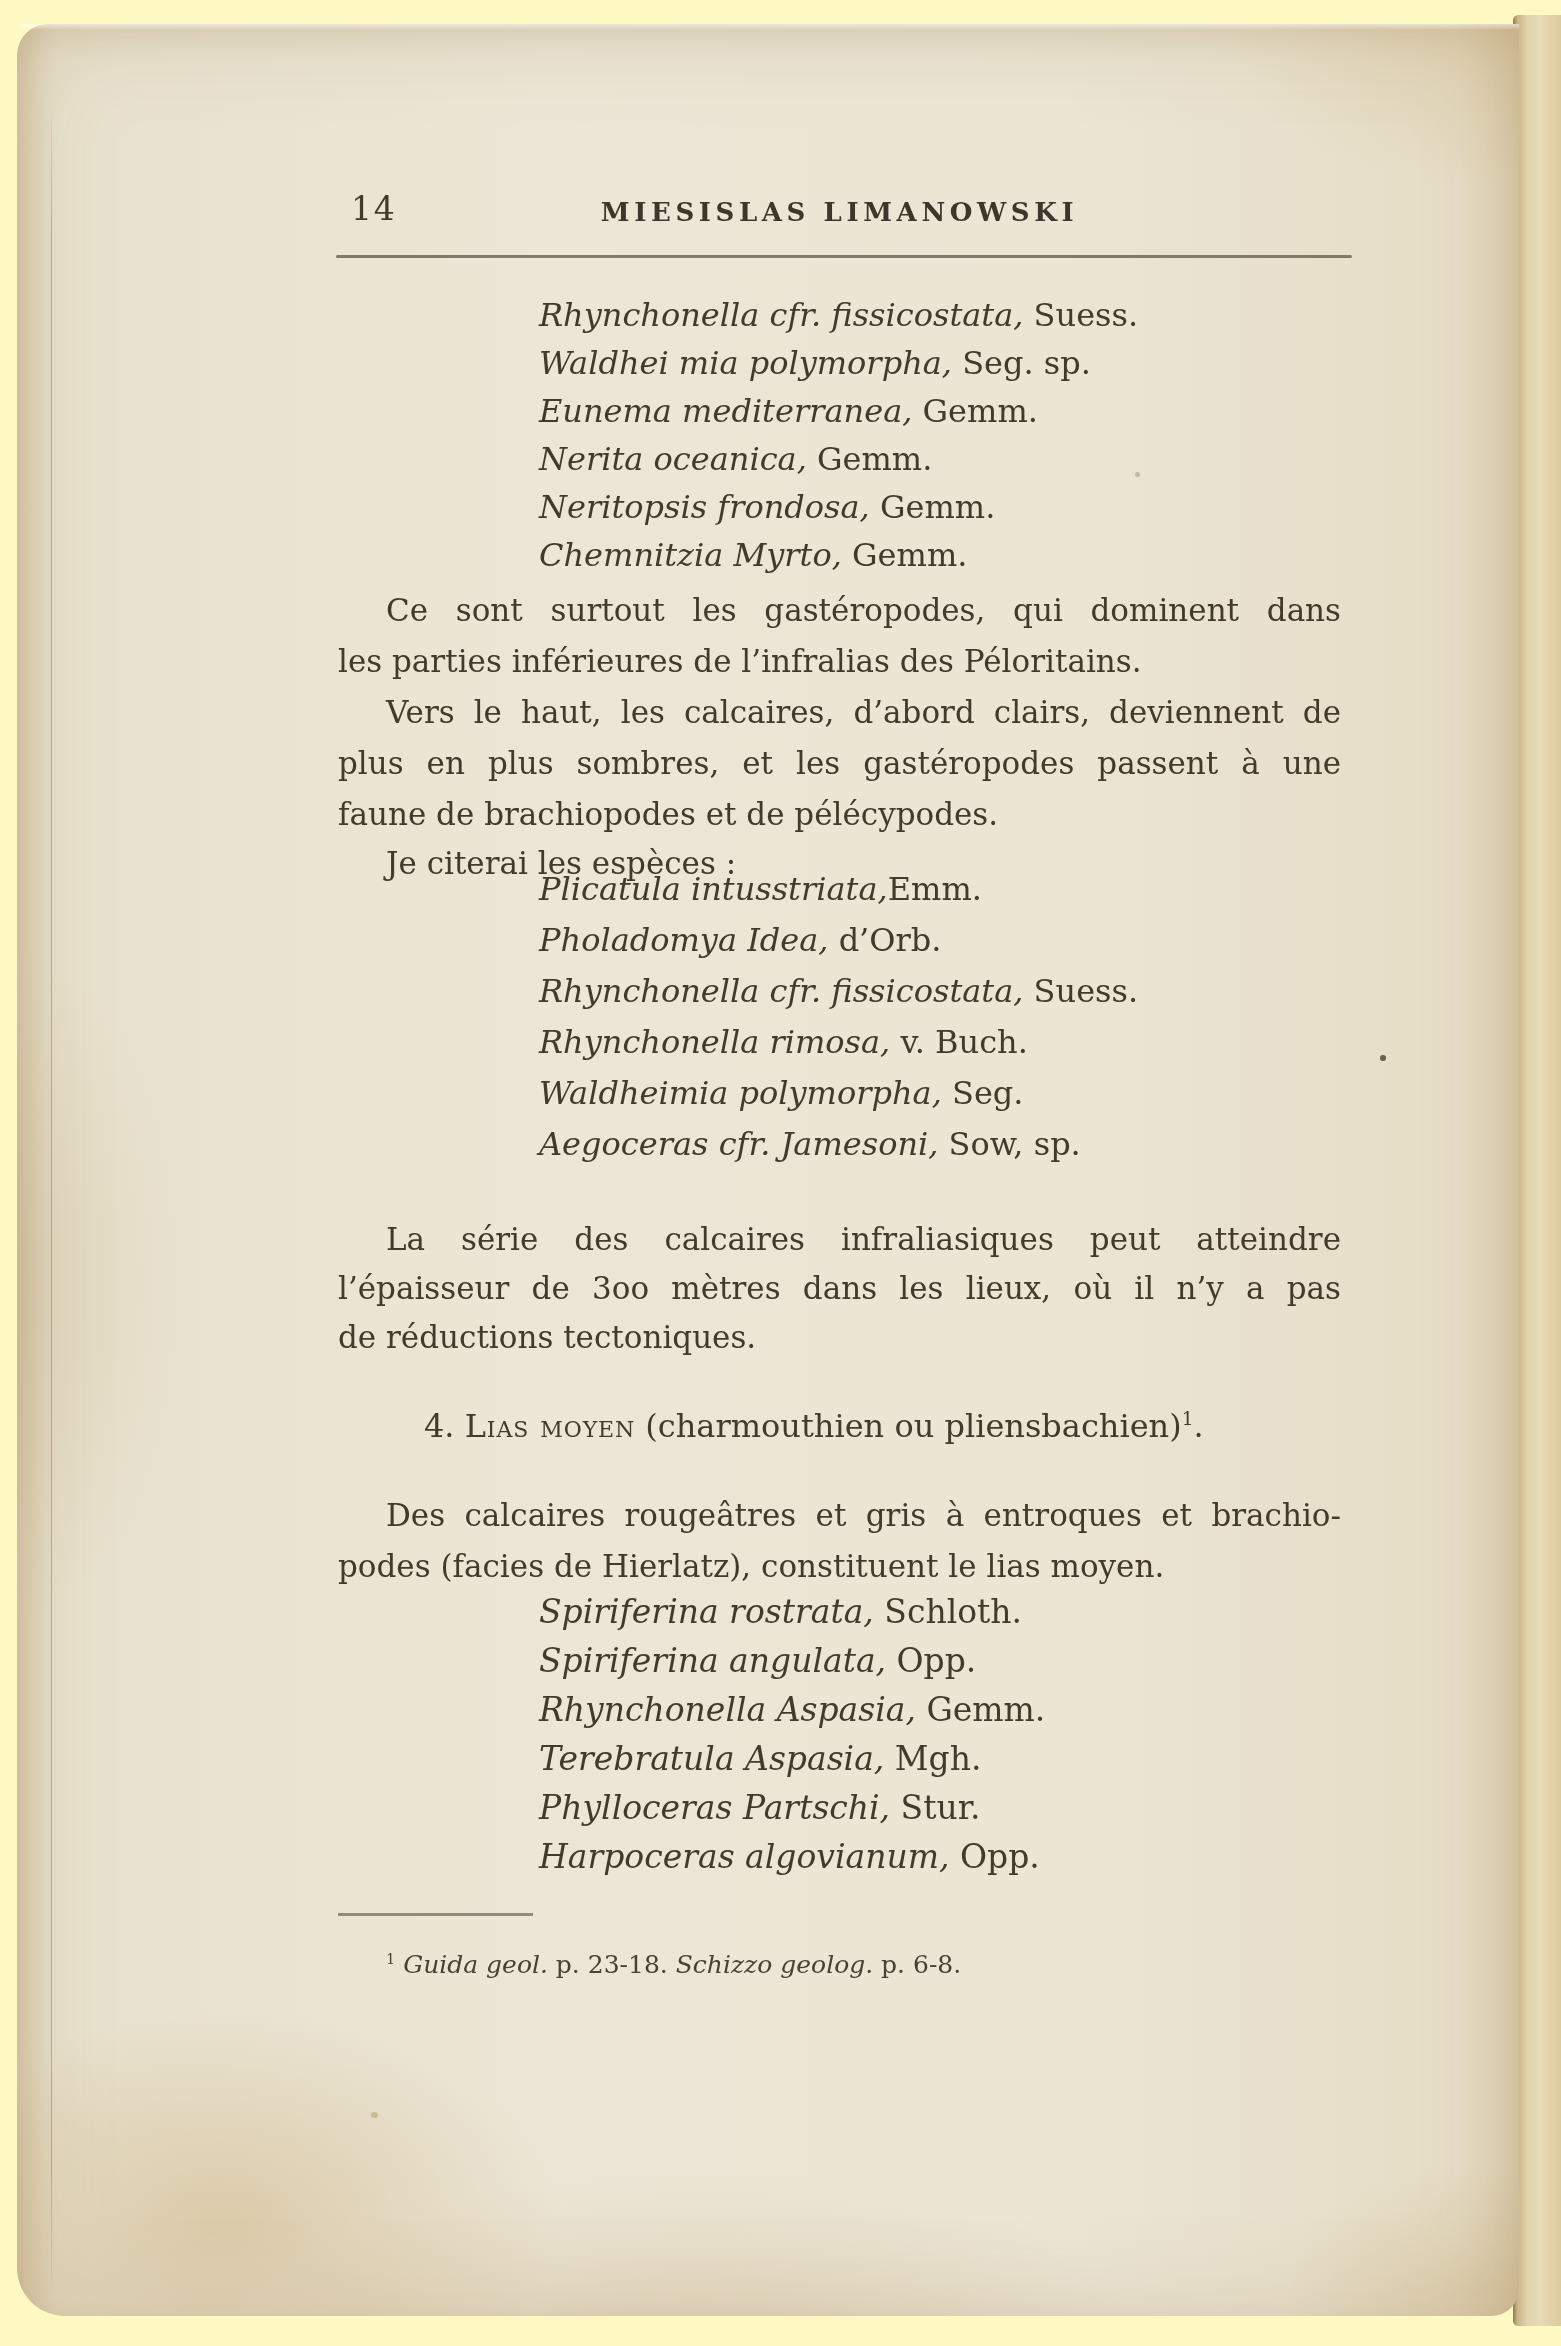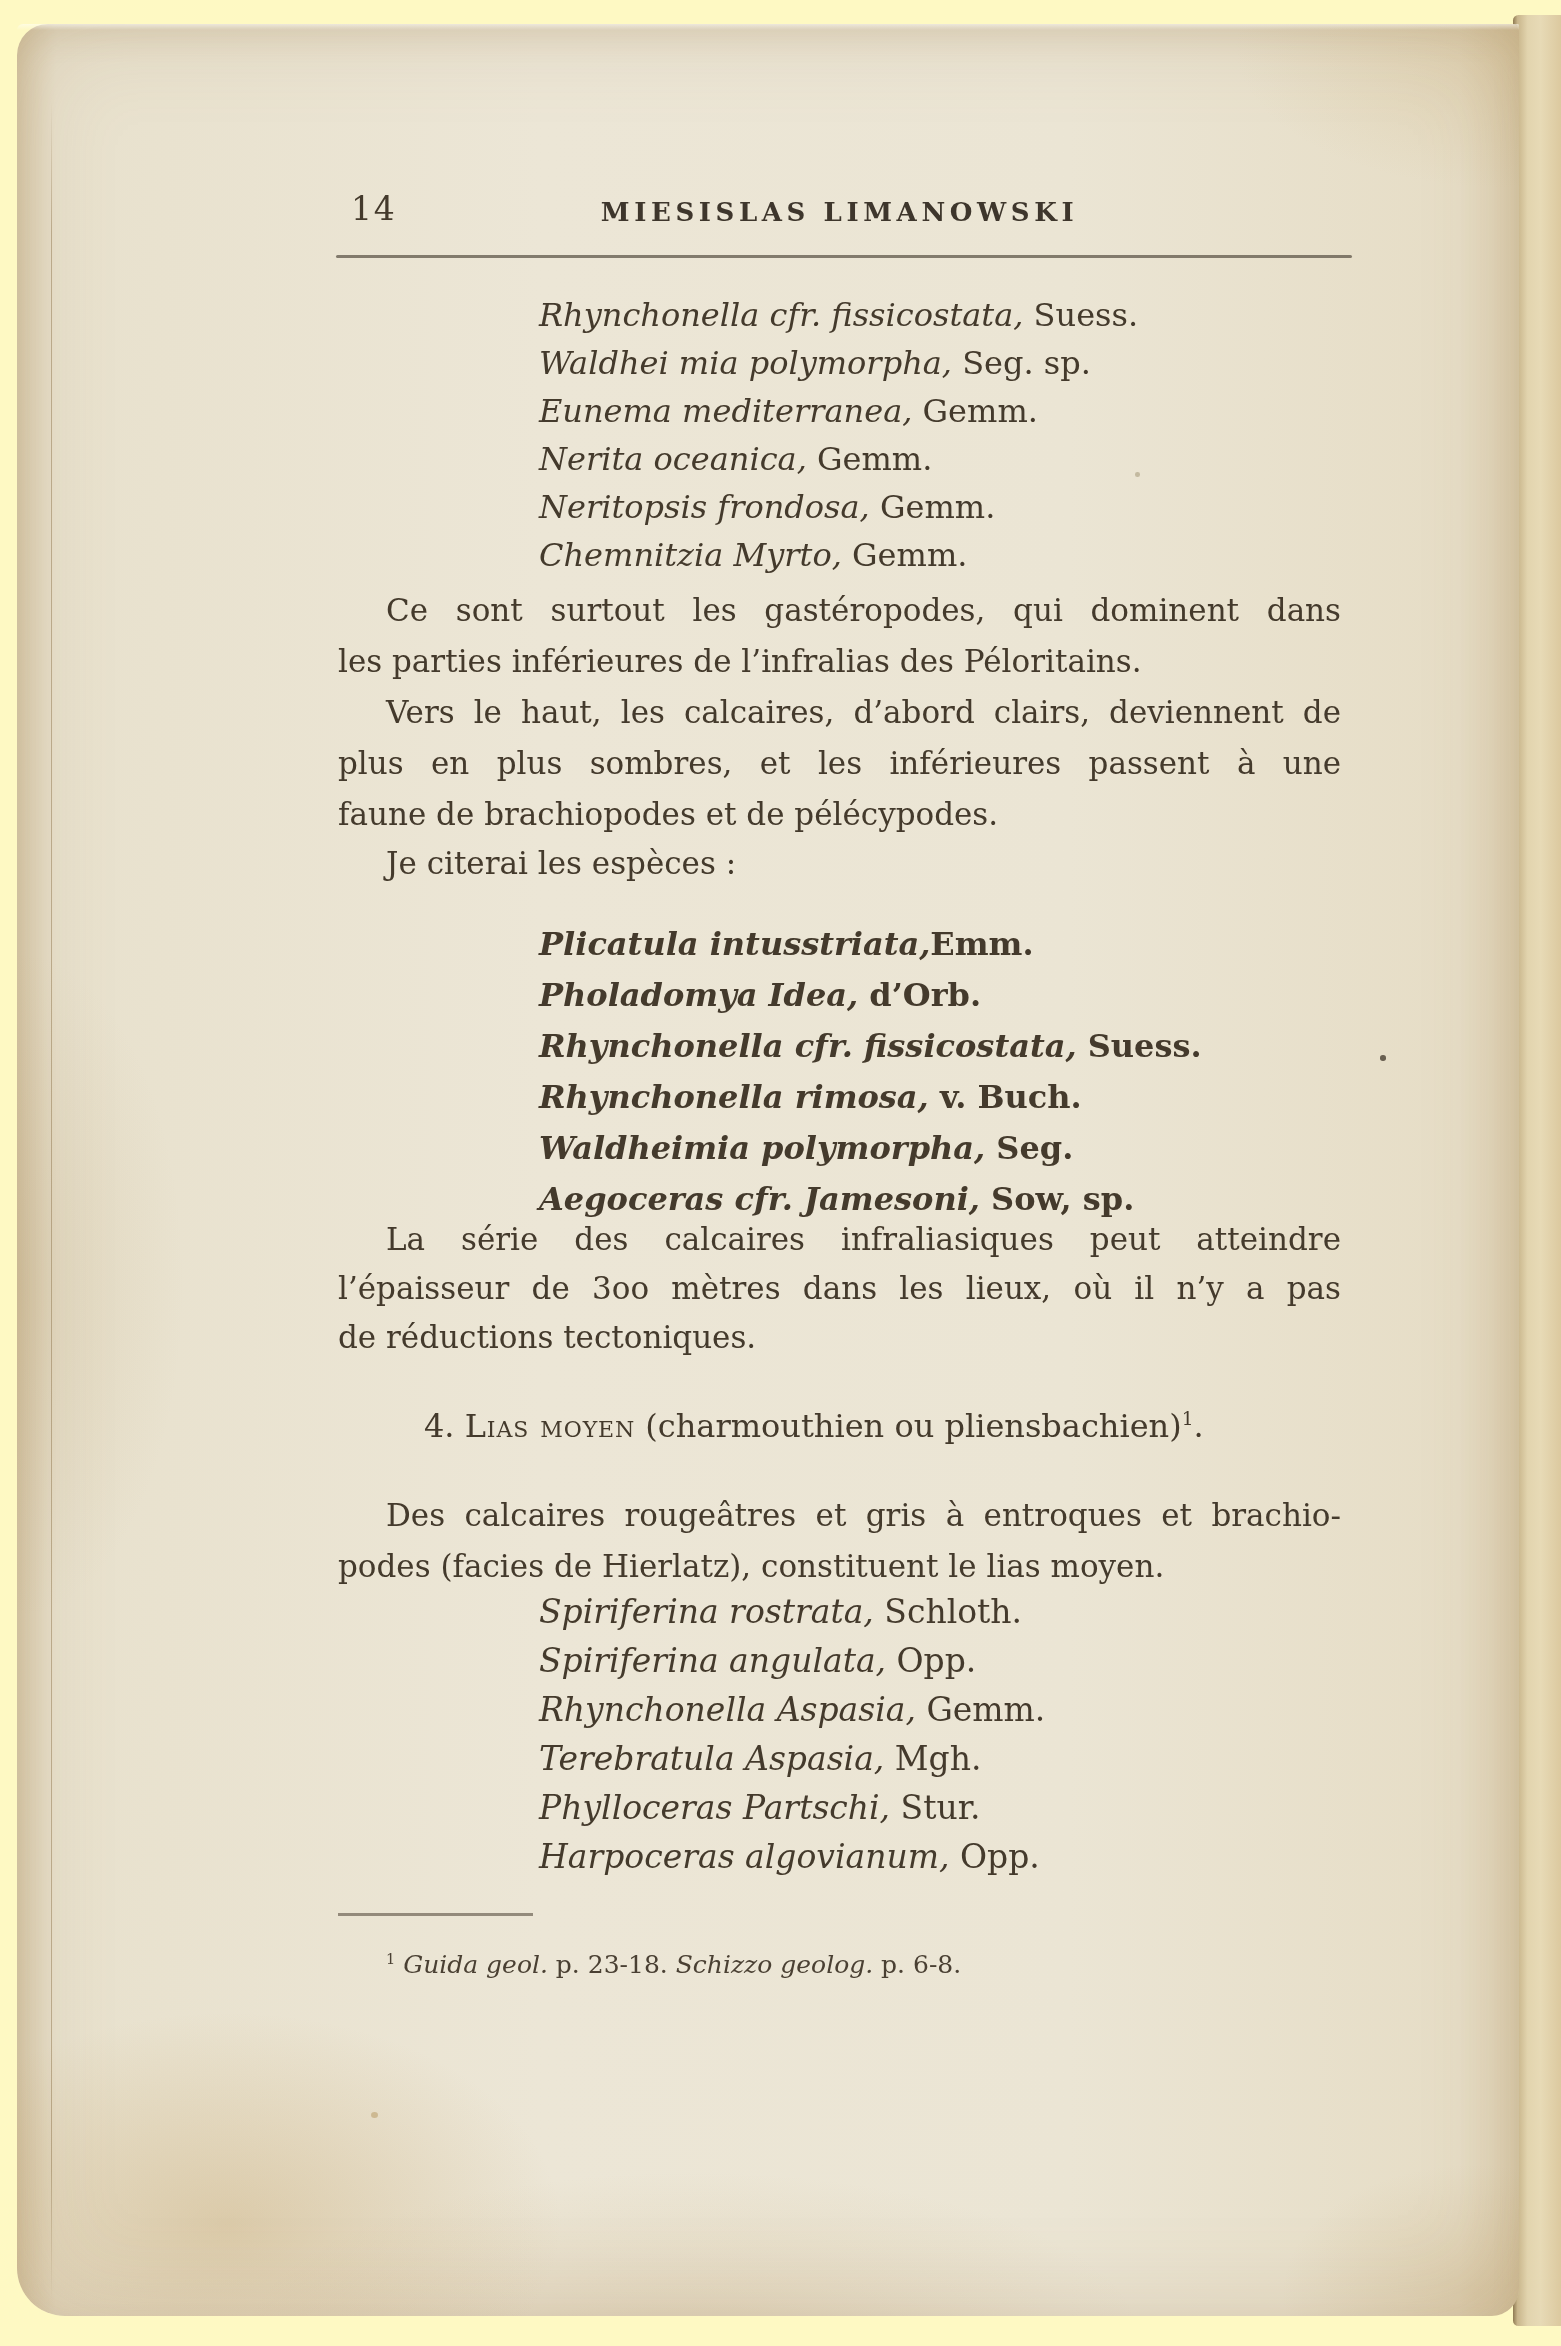--- a/index.html
+++ b/index.html
@@ -38,21 +38,21 @@
   .abs{position:absolute;color:#443a2c;}
   .pagenum{left:351px;top:189px;font-size:33px;letter-spacing:1.8px;}
   .runtitle{left:338px;top:197px;width:1003px;text-align:center;font-size:26px;
     font-weight:bold;letter-spacing:4.6px;color:#3e362c;}
   .rule{left:336px;top:255px;width:1016px;height:2.8px;background:#5f574a;opacity:.75;border-radius:1.8px;}
 
   .slist{left:511px;width:826px;font-size:32px;margin-left:28px;}
   .slist .li{white-space:nowrap;}
   .slist .it, .it{font-style:italic;}
   #list1{top:291px;line-height:48px;}
-  #list2{top:919px;line-height:51px;font-weight:bold;}
+  #list2{top:864px;line-height:51px;}
   #list3{top:1587px;line-height:49px;font-size:33px;}
 
   .para{left:338px;width:1003px;font-size:31px;line-height:51px;text-align:justify;}
   .para .ln{text-align:justify;}
   .para .ln.just{text-align-last:justify;}
   .para .ln.last{text-align-last:left;}
   .para .ln.indent{text-indent:48px;}
   #p1{top:585px;}
   #p2{top:687px;}
   #p3{top:838px;}
@@ -95,21 +95,21 @@
     <div class="li"><span class="it">Chemnitzia Myrto, </span><span>Gemm.</span></div>
   </div>
 
   <div class="abs para" id="p1">
     <div class="ln just indent">Ce sont surtout les gastéropodes, qui dominent dans</div>
     <div class="ln last">les parties inférieures de l’infralias des Péloritains.</div>
   </div>
 
   <div class="abs para" id="p2">
     <div class="ln just indent">Vers le haut, les calcaires, d’abord clairs, deviennent de</div>
-    <div class="ln just">plus en plus sombres, et les inférieures passent à une</div>
+    <div class="ln just">plus en plus sombres, et les gastéropodes passent à une</div>
     <div class="ln last">faune de brachiopodes et de pélécypodes.</div>
   </div>
 
   <div class="abs para" id="p3">
     <div class="ln last indent">Je citerai les espèces :</div>
   </div>
 
   <div class="abs slist" id="list2">
     <div class="li"><span class="it">Plicatula intusstriata,</span><span>Emm.</span></div>
     <div class="li"><span class="it">Pholadomya Idea, </span><span>d’Orb.</span></div>

